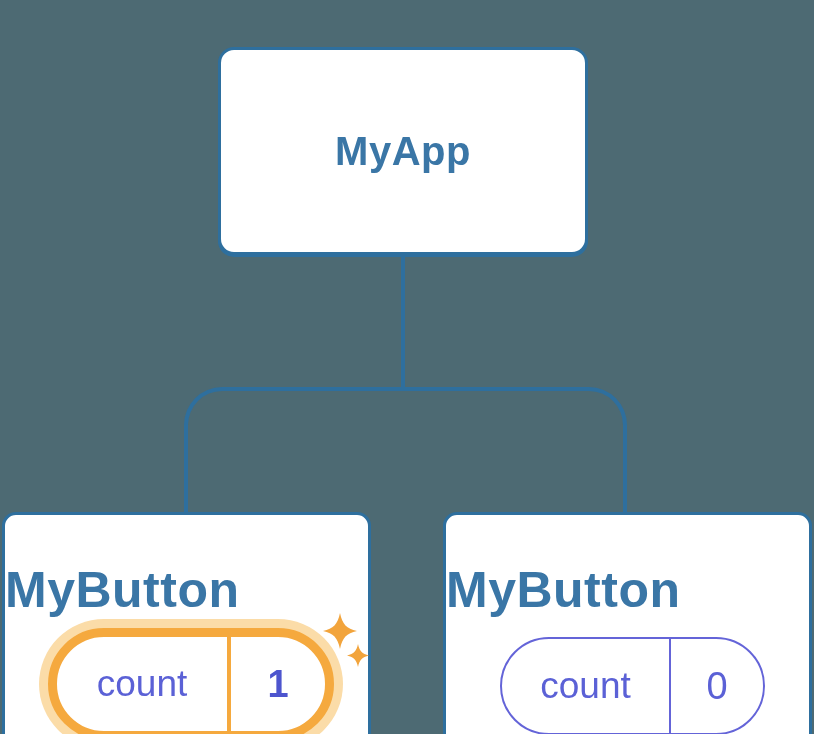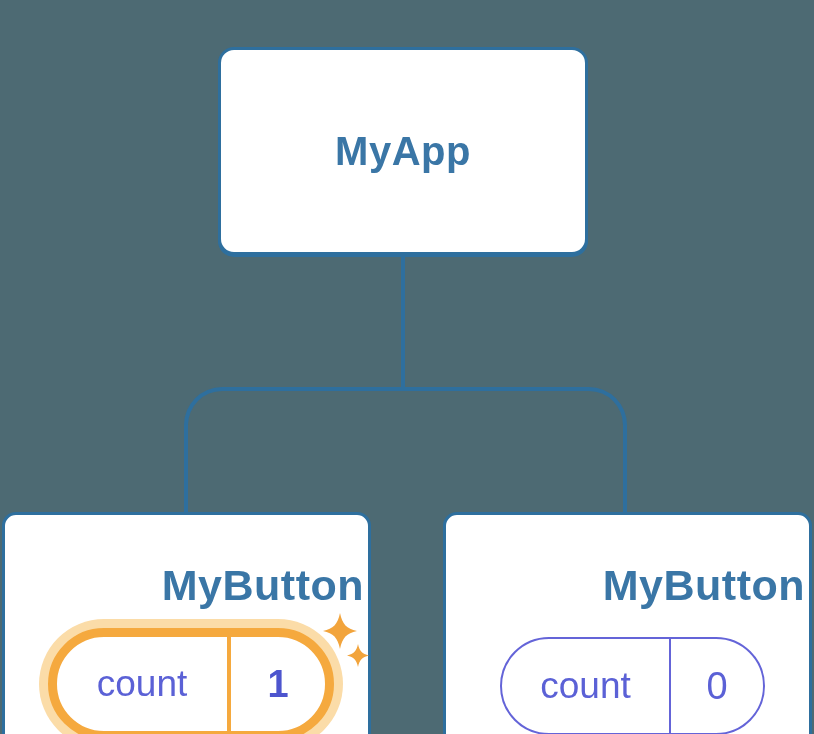--- a/index.html
+++ b/index.html
@@ -40,23 +40,23 @@
   .card.child.left  { left: 2px;  }
   .card.child.right { left: 443px; }
   .card-title {
     color: #3A76A6;
     font-weight: 600;
     letter-spacing: 0.5px;
     white-space: nowrap;
   }
   .child-title {
     position: absolute;
-    top: 46px; left: 0; right: 4px;
-    text-align: right;
-    font-size: 43px;
+    top: 46px; left: 0; right: 12px;
+    text-align: left;
+    font-size: 50px;
   }
   
   .v-line {
     position: absolute;
     left: 401px; top: 211px;
     width: 4px; height: 136px;
     background: #2E6F9E;
   }
   .bracket {
     position: absolute;

